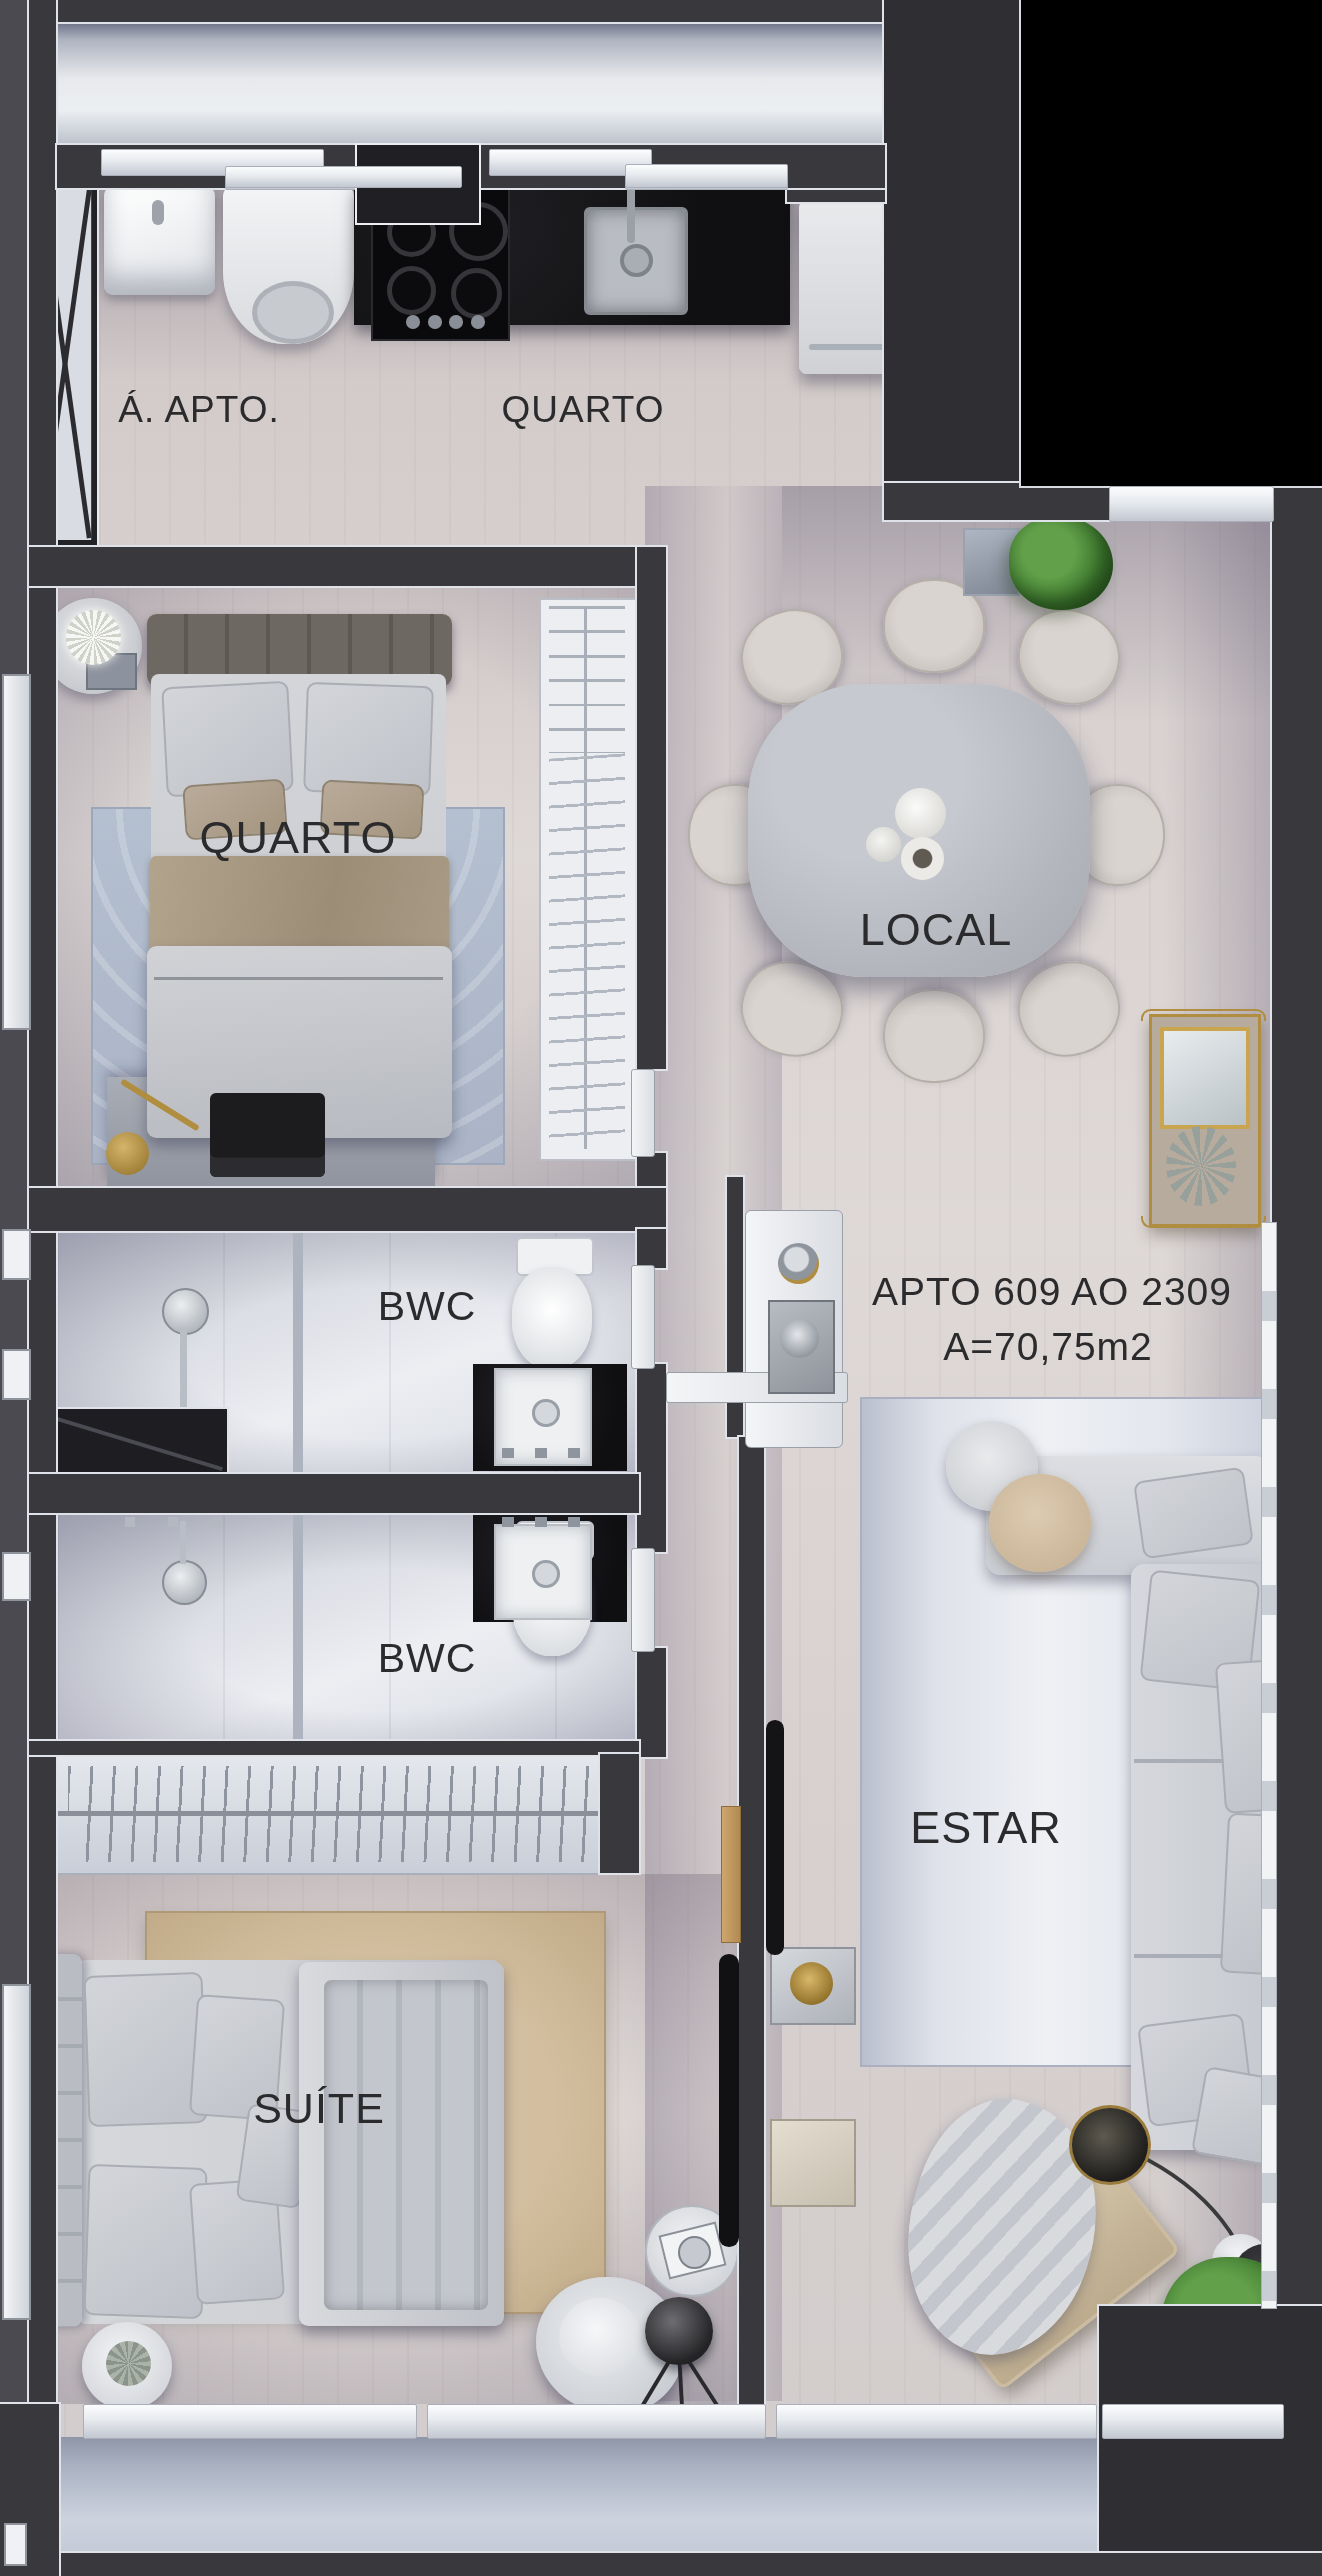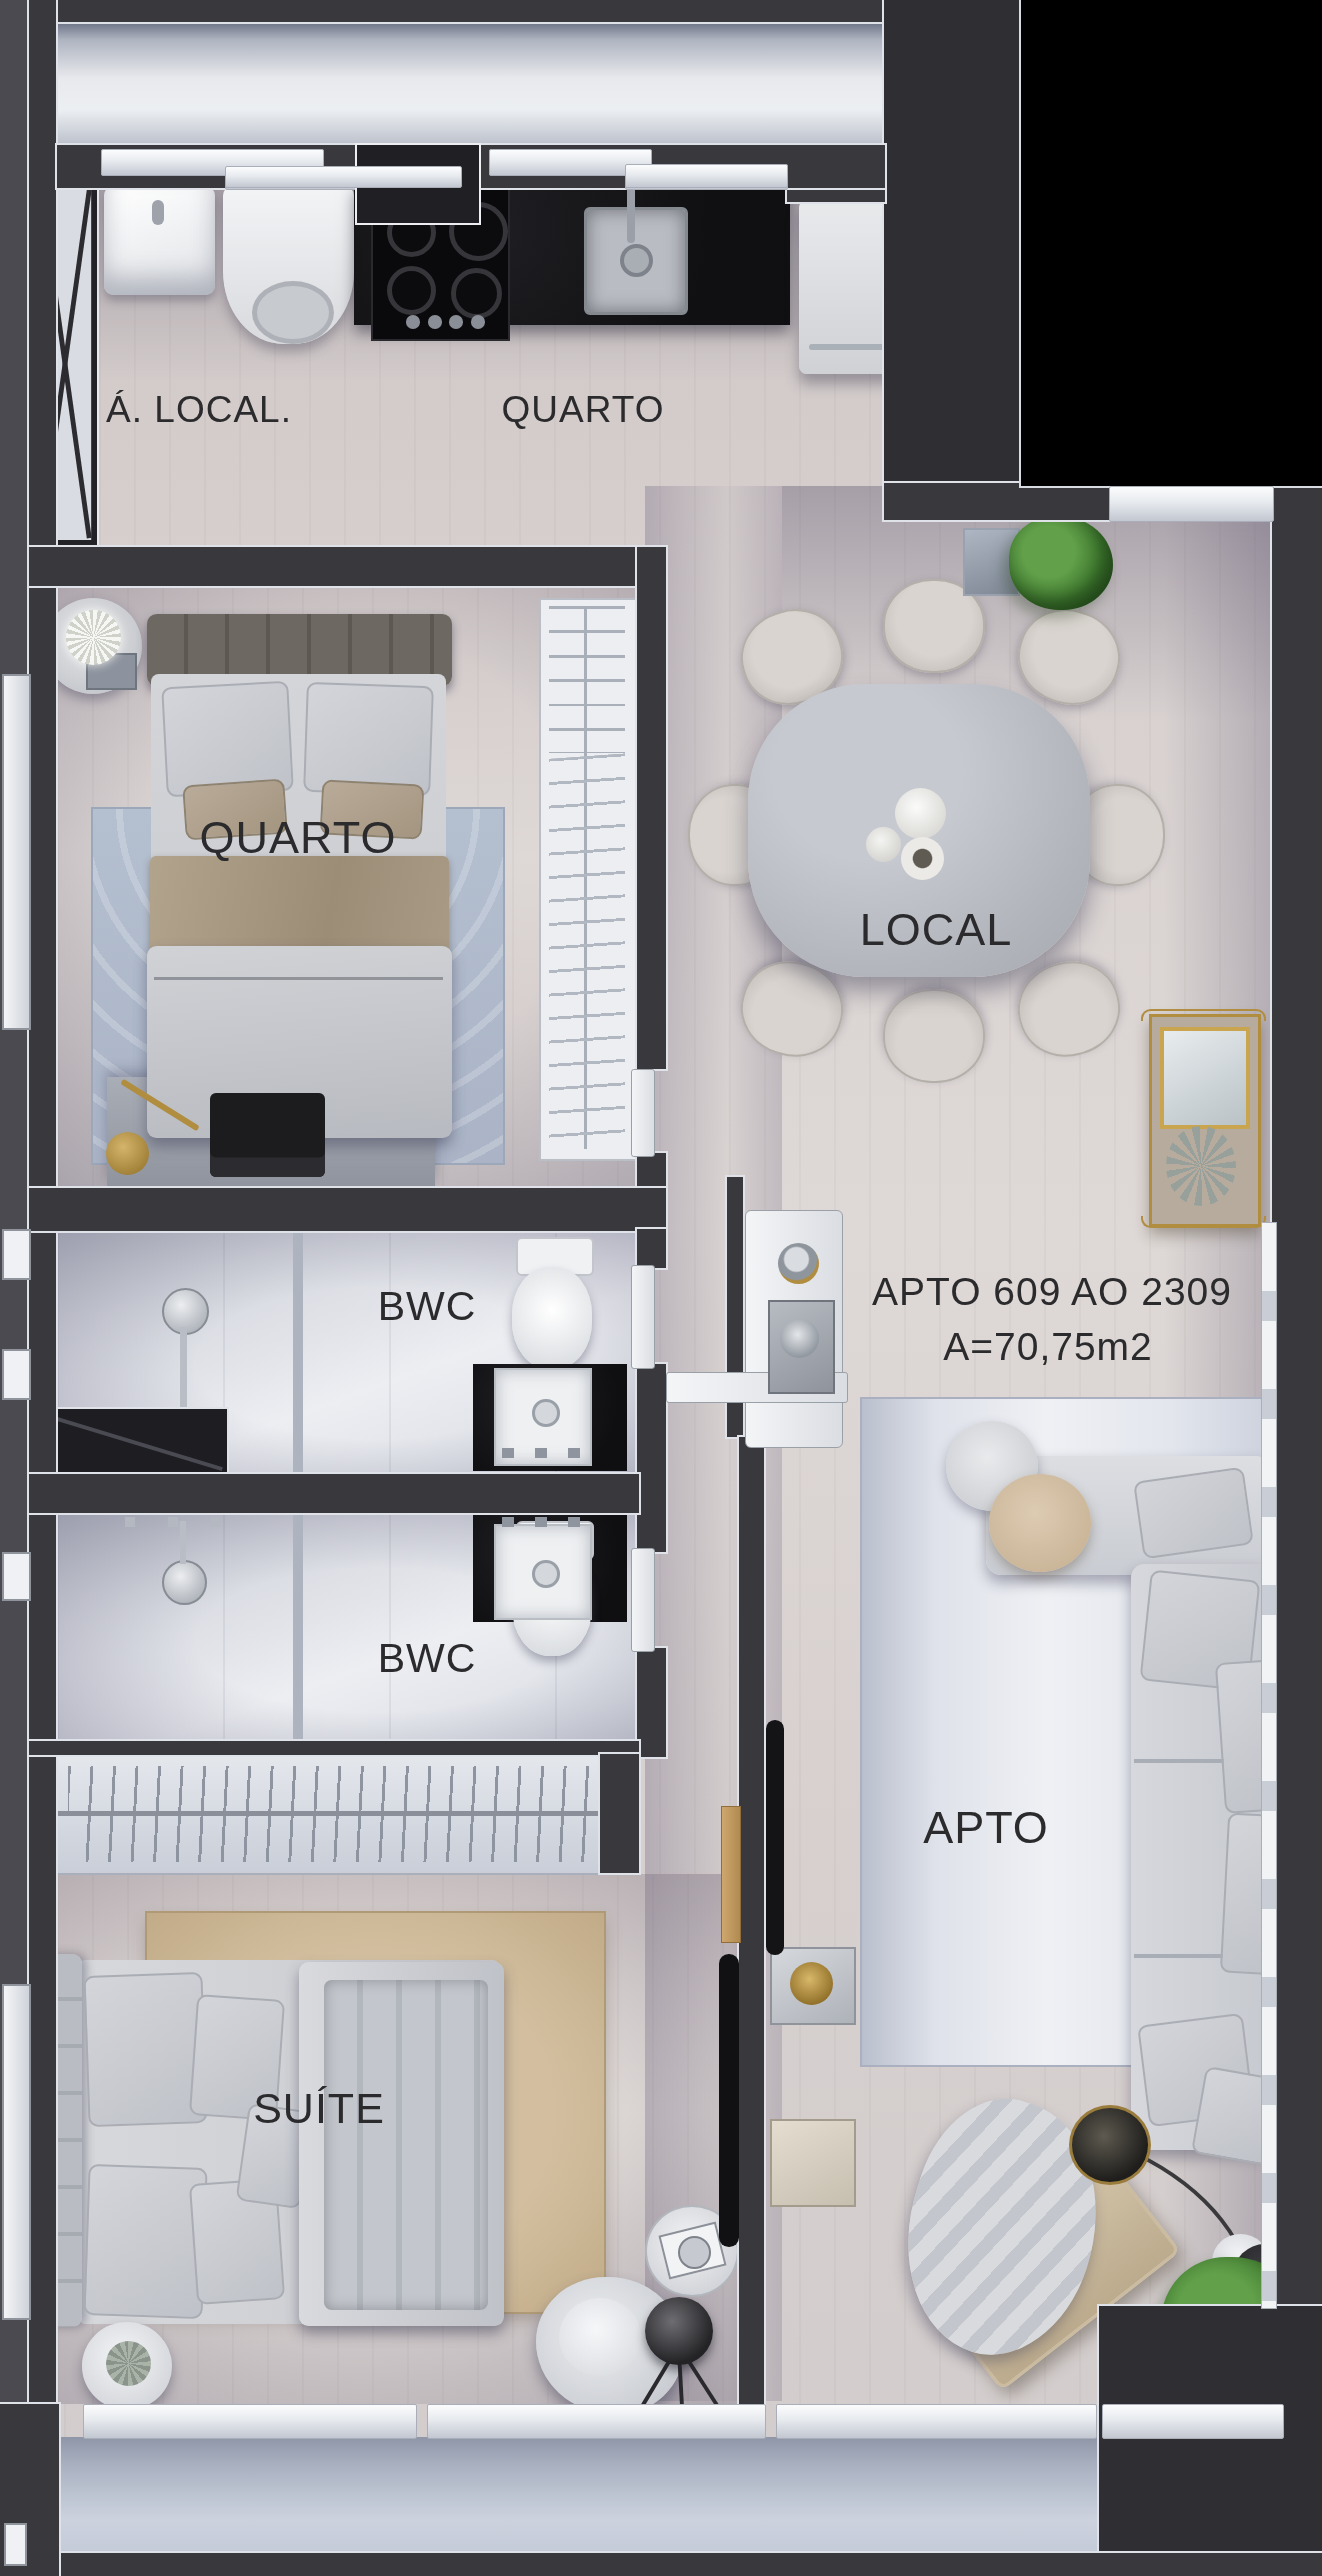--- a/index.html
+++ b/index.html
@@ -96,21 +96,21 @@
   </div>
 
   <div class="furn" style="left:584px;top:207px;width:98px;height:102px;background:#b9bcc2;border:3.9px solid #84888f;border-radius:5.9px;z-index:11;
        box-shadow:inset 0 0 17.6px rgba(60,62,70,.6);"></div>
   <div class="abs" style="left:627px;top:184px;width:7.8px;height:59px;background:#9ba0a8;border-radius:3.9px;z-index:12;"></div>
   <div class="circ" style="left:620px;top:244px;width:25.4px;height:25.4px;border:4.9px solid #7e838b;background:#a9adb4;z-index:12;"></div>
 
   <div class="furn" style="left:799px;top:200px;width:147px;height:174px;border-radius:7.8px;
        background:linear-gradient(180deg,#e9eaec,#cfd1d5);box-shadow:0 9.8px 13.7px rgba(60,60,80,.4);"></div>
   <div class="abs" style="left:809px;top:344px;width:127px;height:5.9px;background:#aab0b7;border-radius:2.9px;z-index:12;"></div>
-  <div class="lbl med" style="left:199px;top:410px;">Á. LOCAL.</div>
+  <div class="lbl med" style="left:199px;top:410px;">Á. APTO.</div>
   <div class="lbl med" style="left:583px;top:410px;">QUARTO</div>
 
   <div class="floor wood" style="left:57px;top:584px;width:582px;height:606px;z-index:2;"></div>
   <div class="sh" style="left:57px;top:584px;width:582px;height:606px;background:radial-gradient(ellipse at 55% 45%,rgba(0,0,0,0) 45%,rgba(75,68,98,.30) 100%);"></div>
 
   <div class="furn" style="left:93px;top:809px;width:410px;height:354px;z-index:8;
        background:repeating-radial-gradient(circle at 50% 0%,rgba(255,255,255,.20) 0 6.8px,rgba(0,0,0,0) 6.8px 35px),linear-gradient(180deg,#b4bfd0,#aab4c6);box-shadow:0 0 0 2px #9ca7ba;"></div>
 
   <div class="circ furn" style="left:44px;top:598px;width:98px;height:96px;
        background:radial-gradient(circle at 45% 42%,#e7e8ea,#b9bcc2);box-shadow:0 5.9px 11.7px rgba(60,60,85,.4);"></div>
@@ -264,21 +264,21 @@
          background:repeating-conic-gradient(from 10deg,#97a09b 0 12deg,transparent 12deg 24deg);border-radius:50%;"></div>
   </div>
   <div class="abs" style="left:1141px;top:1009px;width:121px;height:9.8px;border:2.9px solid #b08d3f;border-bottom:none;border-radius:9.8px 9.8px 0 0;z-index:12;"></div>
   <div class="abs" style="left:1141px;top:1216px;width:121px;height:9.8px;border:2.9px solid #b08d3f;border-top:none;border-radius:0 0 9.8px 9.8px;z-index:12;"></div>
 
   <div class="lbl" style="left:1052px;top:1292px;font-size:39px;z-index:41;">APTO 609 AO  2309</div>
   <div class="lbl" style="left:1048px;top:1347px;font-size:39px;z-index:41;">A=70,75m2</div>
 
   <div class="furn" style="left:862px;top:1399px;width:410px;height:666px;z-index:8;
        background:linear-gradient(90deg,#b9bfcd 0%,#dfe2ea 18%,#eef0f4 45%,#e3e6ed 75%,#ccd1dd 100%);box-shadow:0 0 0 2px #aab0bf;"></div>
-  <div class="lbl big" style="left:986px;top:1828px;z-index:41;font-size:45px;">APTO</div>
+  <div class="lbl big" style="left:986px;top:1828px;z-index:41;font-size:45px;">ESTAR</div>
 
   <div class="furn" style="left:986px;top:1456px;width:285px;height:119px;border-radius:15.6px;
        background:linear-gradient(180deg,#dcdee2,#c9ccd2);box-shadow:0 7.8px 13.7px rgba(60,60,85,.4);"></div>
   <div class="furn" style="left:1131px;top:1564px;width:141px;height:586px;border-radius:13.7px;
        background:linear-gradient(90deg,#d6d8dd,#c6c9cf);box-shadow:0 7.8px 13.7px rgba(60,60,85,.4);"></div>
   <div class="abs" style="left:1134px;top:1759px;width:135px;height:3.9px;background:#a9adb5;z-index:12;"></div>
   <div class="abs" style="left:1134px;top:1954px;width:135px;height:3.9px;background:#a9adb5;z-index:12;"></div>
   <div class="pillow" style="left:1138px;top:1474px;width:107px;height:74px;transform:rotate(-8deg);"></div>
   <div class="pillow" style="left:1145px;top:1575px;width:106px;height:107px;transform:rotate(6deg);"></div>
   <div class="pillow" style="left:1220px;top:1661px;width:57px;height:147px;transform:rotate(-4deg);"></div>

